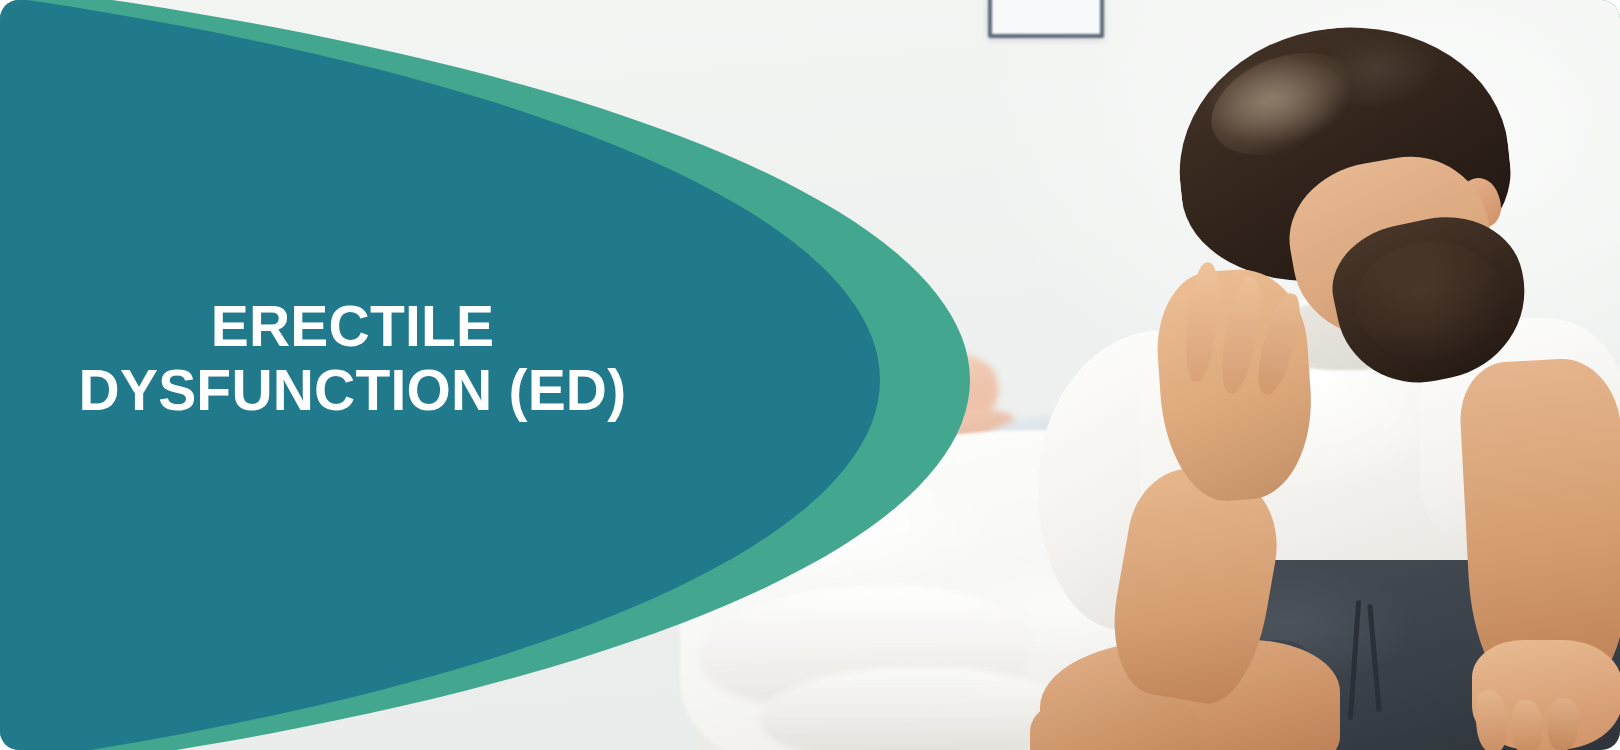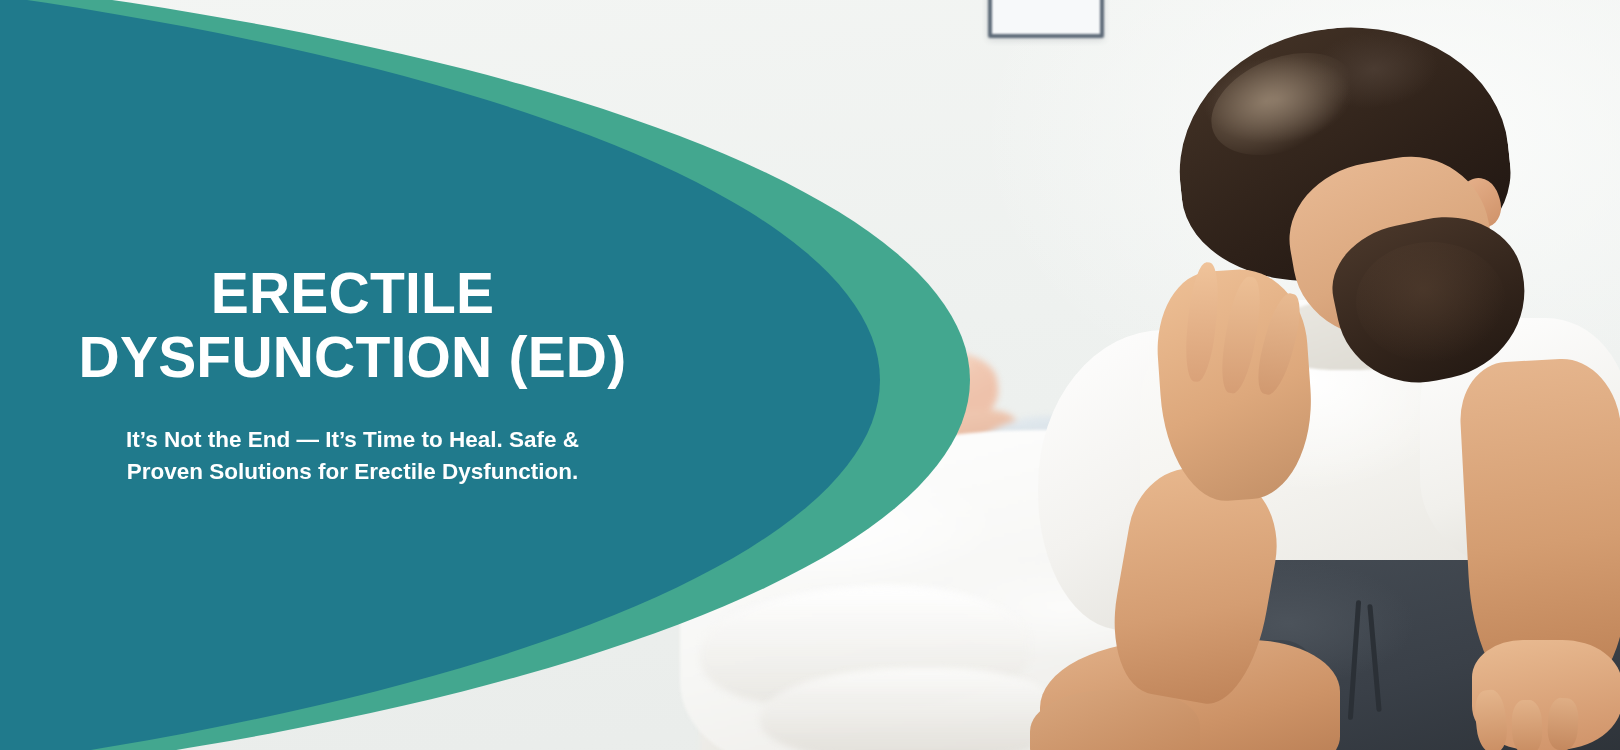--- a/index.html
+++ b/index.html
@@ -8,20 +8,21 @@
     font-family:"Liberation Sans", sans-serif;
     background:#ffffff;
   }
 
   .banner {
     position:relative;
     width:1620px;
     height:750px;
     overflow:hidden;
     background:#15803d;
+    border-radius:19px;
   }
 
   
   .photo {
     position:absolute;
     top:0; left:0;
     width:1620px; height:750px;
     overflow:hidden;
   }
   .photo-inner {
@@ -397,17 +398,15 @@
       <div class="m-hand-r-f3"></div>
     </div>
   </div>
 
   <div class="curve-green"></div>
   <div class="curve-teal"></div>
 
   <div class="copy">
     <h1 class="headline">ERECTILE
 DYSFUNCTION (ED)</h1>
-    <p class="tagline">It’s Not the End — It’s Time to Heal. Safe &amp;
-Proven Solutions for Erectile Dysfunction.</p>
   </div>
 
 </div>
 
 </body></html>

